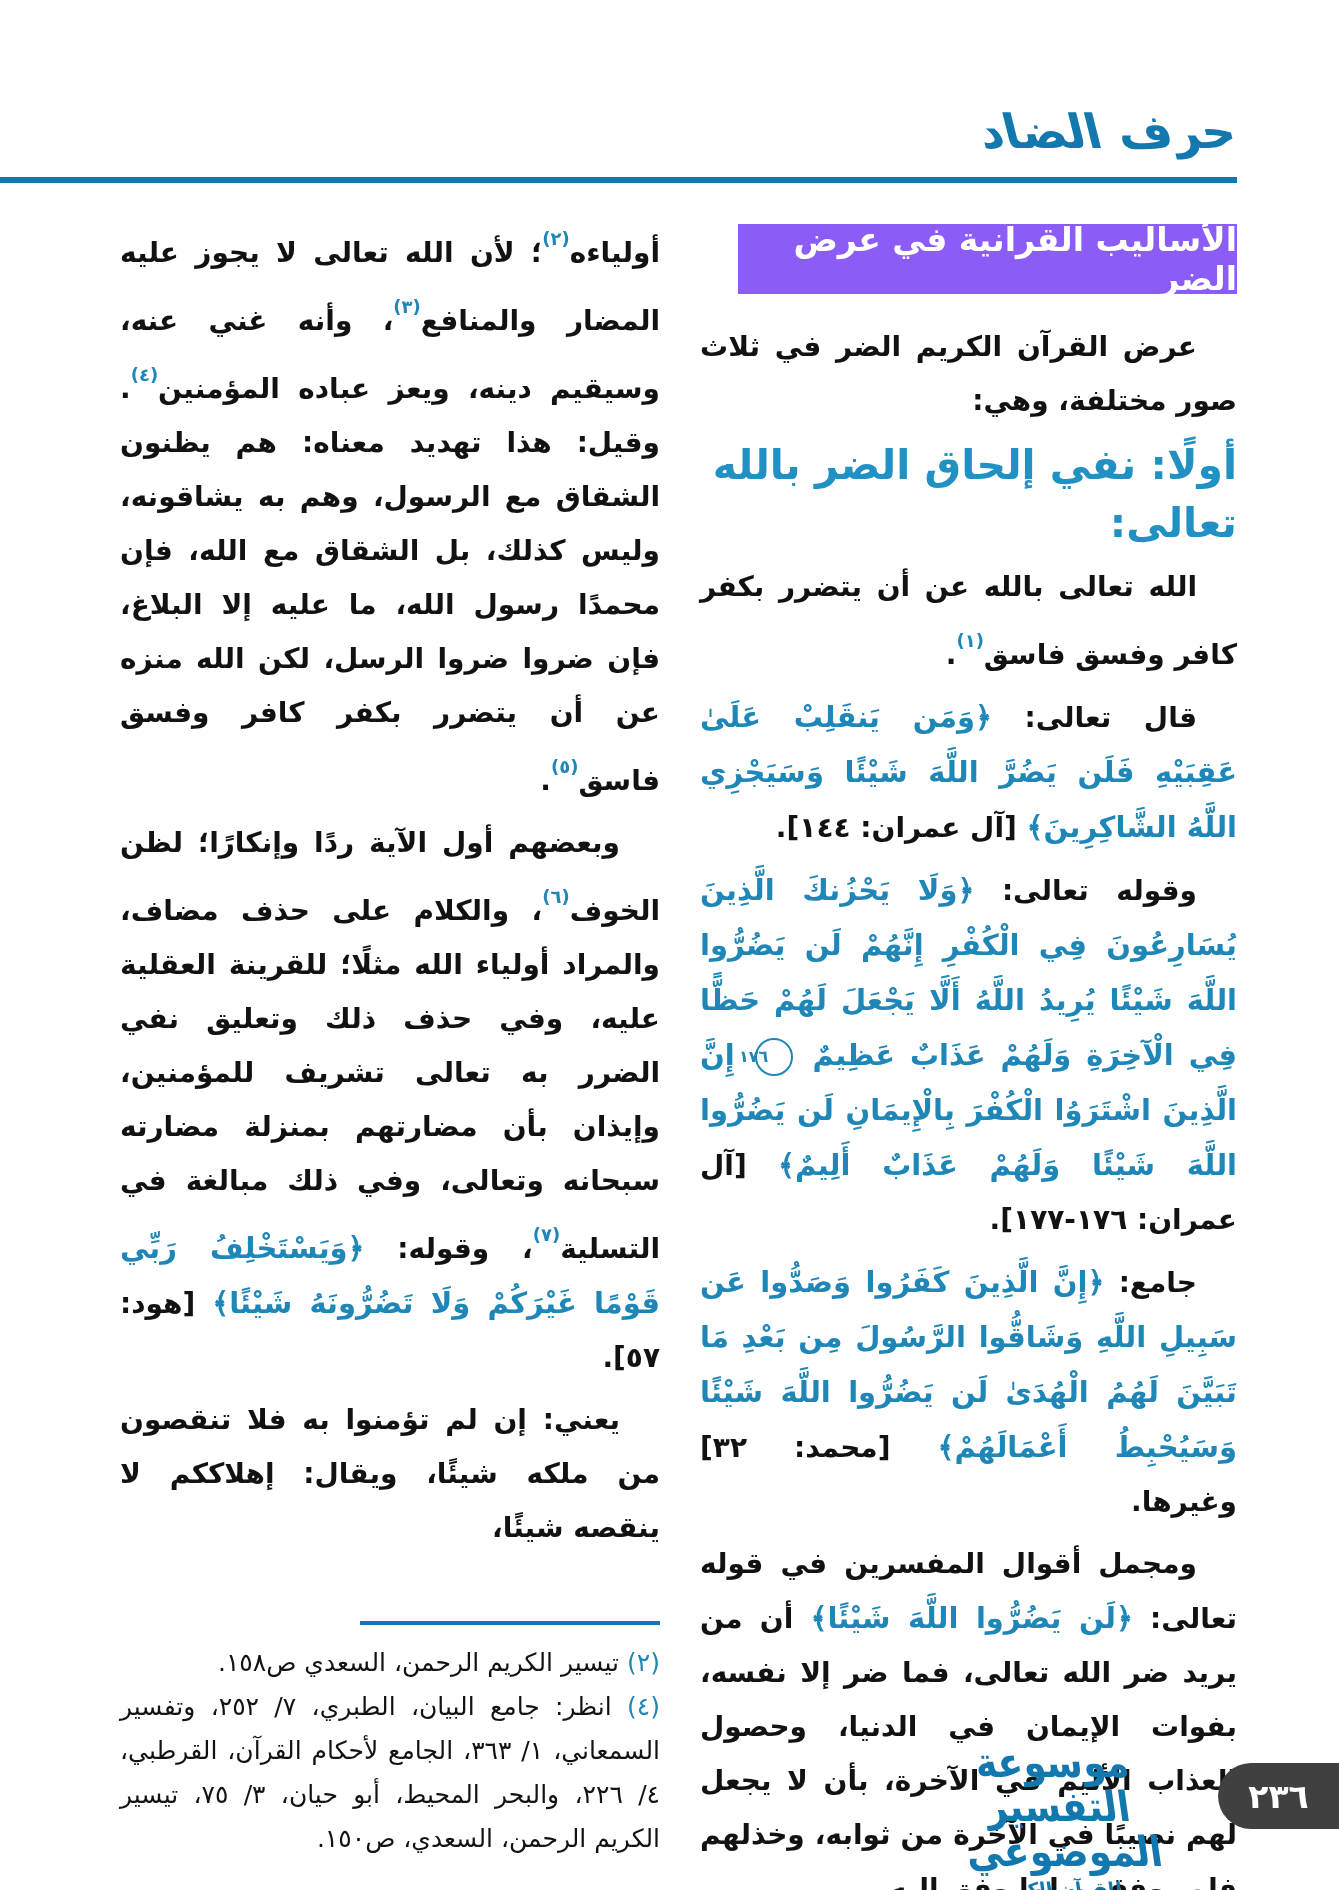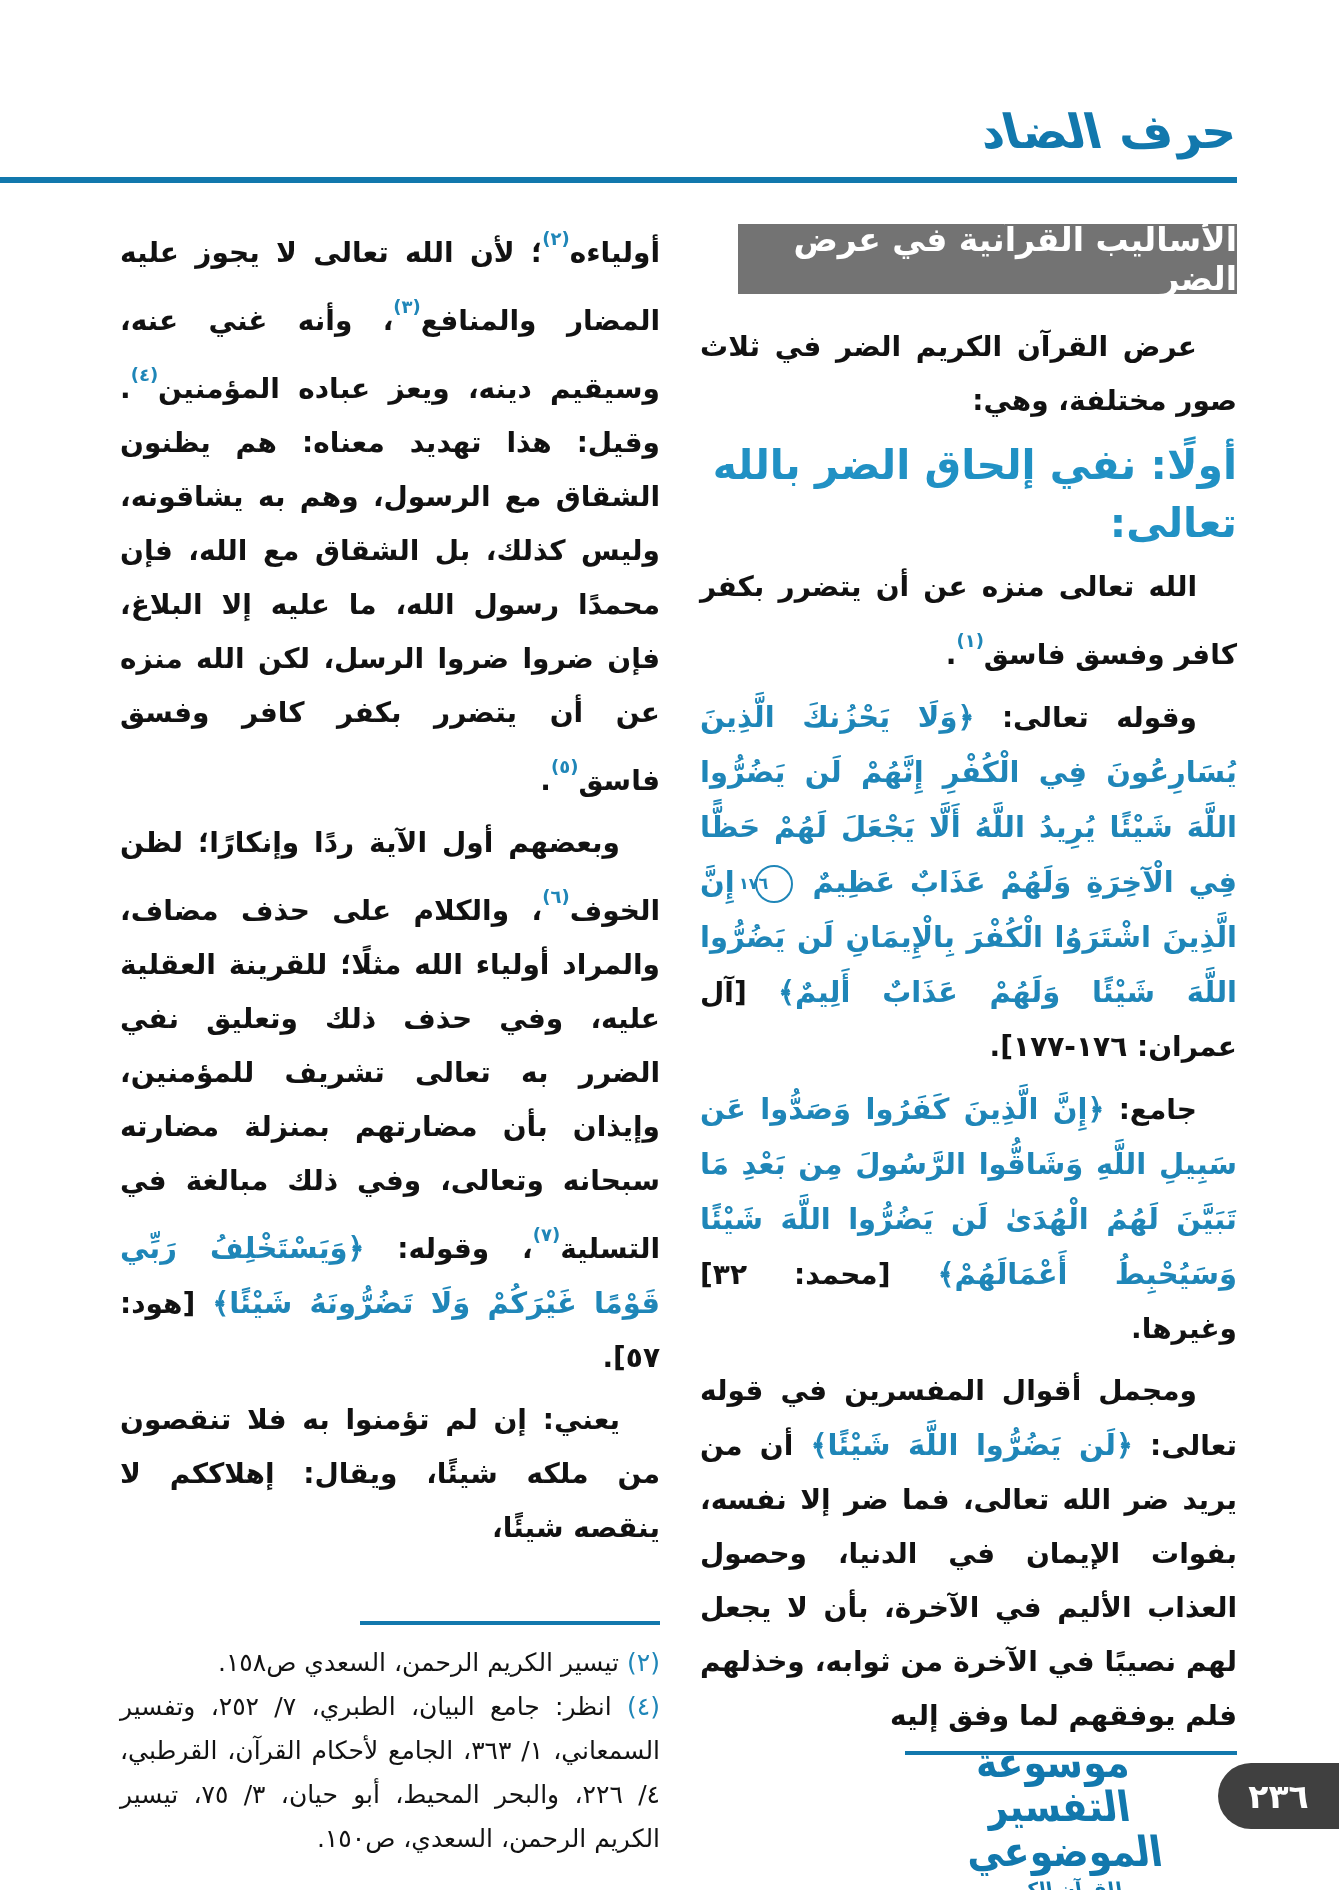--- a/index.html
+++ b/index.html
@@ -21,21 +21,21 @@
   }
   .head-rule{
     position:absolute;top:177px;left:0;right:102px;height:6px;
     background:#1278ad;
   }
   
   .col{position:absolute;}
   .col-right{top:224px;right:102px;width:537px;}
   .col-left{top:212px;right:679px;width:540px;}
   .banner{
-    width:499px;height:70px;background:#737373;color:#ffffff;
+    width:499px;height:70px;background:#8b5cf6;color:#ffffff;
     font-size:33px;font-weight:bold;
     display:flex;align-items:center;justify-content:flex-end;
     margin:0 0 26px;
   }
   p.body{
     margin:0 0 8px;
     font-size:28px;line-height:54px;font-weight:bold;color:#121212;
     text-align:justify;
   }
   .ind{text-indent:40px;}
@@ -91,21 +91,22 @@
 
   <div class="running-head">حرف الضاد</div>
   <div class="head-rule"></div>
 
   <div class="col col-right">
     <div class="banner">
       <span>الأساليب القرآنية في عرض الضر</span>
     </div>
     <p class="body ind"><span class="s-n">عرض القرآن الكريم الضر في ثلاث صور مختلفة، وهي:</span></p>
     <p class="subhead">أولًا: نفي إلحاق الضر بالله تعالى:</p>
-    <p class="body ind"><span class="s-n">الله تعالى منزه عن أن يتضرر بكفر كافر وفسق فاسق</span><span class="s-sup">(١)</span><span class="s-n">.</span></p>
+    <p class="body ind"><span class="s-n">الله تعالى بالله عن أن يتضرر بكفر كافر وفسق فاسق</span><span class="s-sup">(١)</span><span class="s-n">.</span></p>
+    <p class="body ind"><span class="s-n">قال تعالى: </span><span class="s-q">﴿وَمَن يَنقَلِبْ عَلَىٰ عَقِبَيْهِ فَلَن يَضُرَّ اللَّهَ شَيْئًا وَسَيَجْزِي اللَّهُ الشَّاكِرِينَ﴾</span><span class="s-n"> [آل عمران: ١٤٤].</span></p>
     <p class="body ind"><span class="s-n">وقوله تعالى: </span><span class="s-q">﴿وَلَا يَحْزُنكَ الَّذِينَ يُسَارِعُونَ فِي الْكُفْرِ إِنَّهُمْ لَن يَضُرُّوا اللَّهَ شَيْئًا يُرِيدُ اللَّهُ أَلَّا يَجْعَلَ لَهُمْ حَظًّا فِي الْآخِرَةِ وَلَهُمْ عَذَابٌ عَظِيمٌ </span><span class="s-anum">١٧٦</span><span class="s-q"> إِنَّ الَّذِينَ اشْتَرَوُا الْكُفْرَ بِالْإِيمَانِ لَن يَضُرُّوا اللَّهَ شَيْئًا وَلَهُمْ عَذَابٌ أَلِيمٌ﴾</span><span class="s-n"> [آل عمران: ١٧٦-١٧٧].</span></p>
     <p class="body ind"><span class="s-n">جامع: </span><span class="s-q">﴿إِنَّ الَّذِينَ كَفَرُوا وَصَدُّوا عَن سَبِيلِ اللَّهِ وَشَاقُّوا الرَّسُولَ مِن بَعْدِ مَا تَبَيَّنَ لَهُمُ الْهُدَىٰ لَن يَضُرُّوا اللَّهَ شَيْئًا وَسَيُحْبِطُ أَعْمَالَهُمْ﴾</span><span class="s-n"> [محمد: ٣٢] وغيرها.</span></p>
     <p class="body ind"><span class="s-n">ومجمل أقوال المفسرين في قوله تعالى: </span><span class="s-q">﴿لَن يَضُرُّوا اللَّهَ شَيْئًا﴾</span><span class="s-n"> أن من يريد ضر الله تعالى، فما ضر إلا نفسه، بفوات الإيمان في الدنيا، وحصول العذاب الأليم في الآخرة، بأن لا يجعل لهم نصيبًا في الآخرة من ثوابه، وخذلهم فلم يوفقهم لما وفق إليه</span></p>
     <div class="footnotes-wrap">
       <div class="fn-rule"></div>
       <div>
           <div class="fn"></div>
         </div>
     </div>
   </div>

